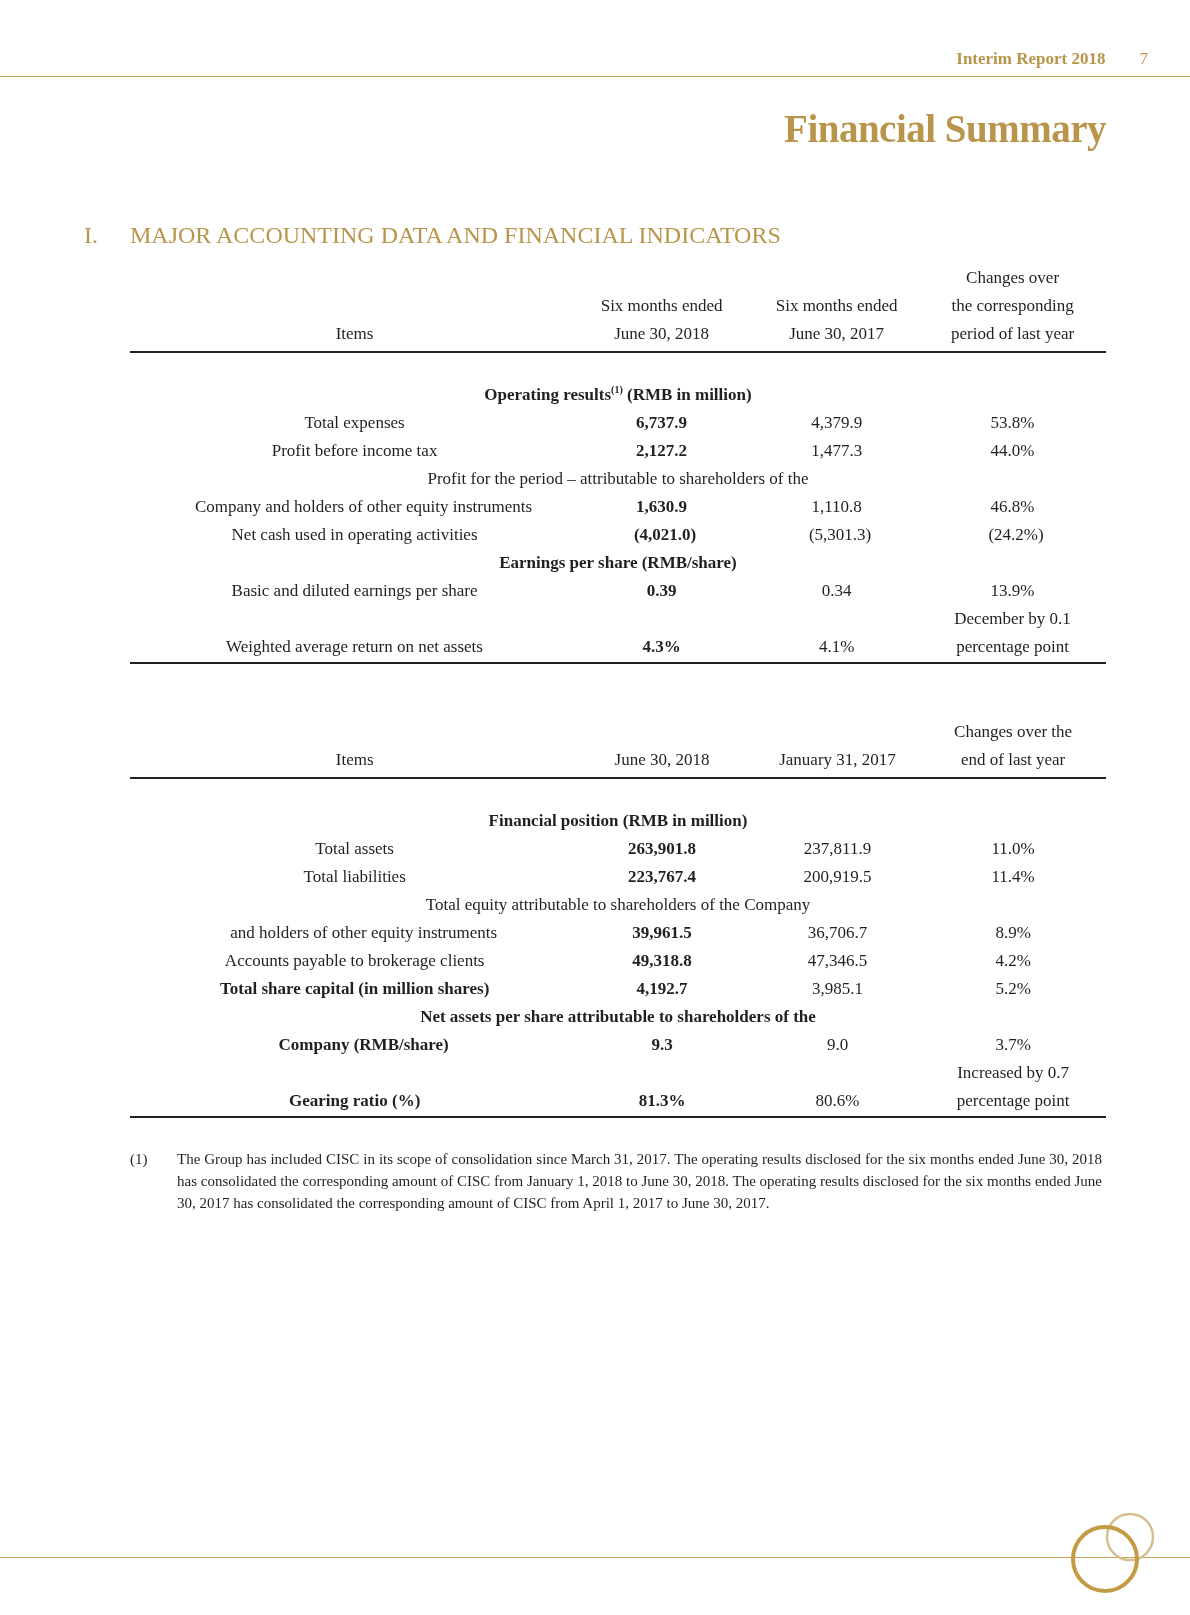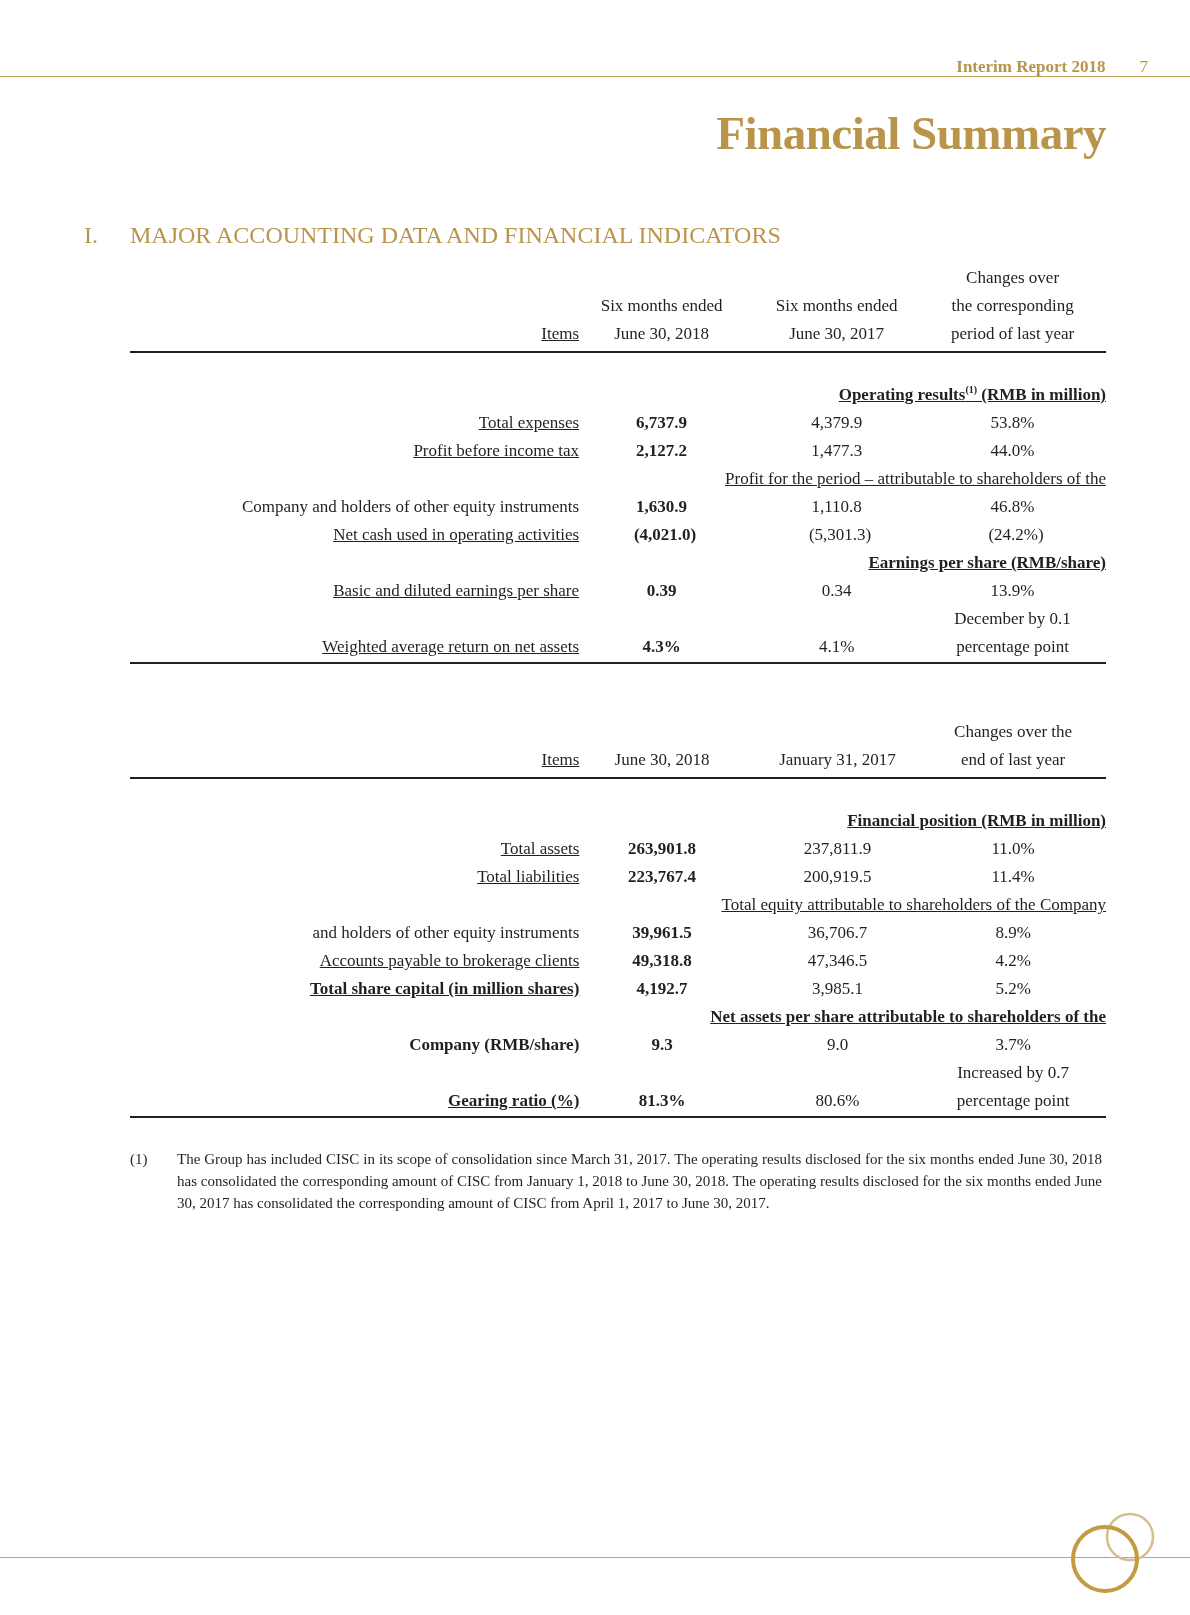--- a/index.html
+++ b/index.html
@@ -2,31 +2,31 @@
 <html><head>
 <meta charset="utf-8">
 <style>
   html, body { margin: 0; padding: 0; background: #ffffff; }
   body {
     width: 1190px; height: 1615px; position: relative; overflow: hidden;
     font-family: "Liberation Serif", "DejaVu Serif", serif;
     color: #231f20;
   }
   .header-rule { position: absolute; left: 0; top: 76px; width: 1190px; height: 0; border-top: 1.5px solid #c7a25a; }
-  .running-head { position: absolute; top: 57px; right: 42px; font-size: 17px; font-weight: bold; color: #b8954a; display: flex; gap: 34px; }
-  .page-title { position: absolute; top: 106px; right: 84px; font-size: 47px; font-weight: bold; color: #b8954a; letter-spacing: -0.5px; }
+  .running-head { position: absolute; top: 49px; right: 42px; font-size: 17px; font-weight: bold; color: #b8954a; display: flex; gap: 34px; }
+  .page-title { position: absolute; top: 106px; right: 84px; font-size: 39px; font-weight: bold; color: #b8954a; letter-spacing: -0.5px; }
   .section-heading { position: absolute; top: 222px; left: 84px; font-size: 24px; color: #b8954a; display: flex; }
   .section-heading .num { width: 46px; }
   table.fin {
     position: absolute; left: 130px; width: 976px; border-collapse: collapse;
     font-size: 17px; line-height: 28px;
   }
   table.fin td, table.fin th { padding: 0; vertical-align: bottom; }
   table.fin th { font-weight: normal; }
-  table.fin .c-label { text-align: right; width: 465px; text-decoration: underline; }
+  table.fin .c-label { text-align: center; width: 465px; }
   table.fin .c-num { text-align: center; width: 170px; padding-right: 10px; }
   table.fin .c-chg { text-align: center; width: 170px; padding-right: 10px; }
   table.fin thead tr.last th { border-bottom: 2px solid #231f20; padding-bottom: 3px; }
   table.fin tbody tr.spacer td { height: 28px; }
   table.fin tbody tr.end td { border-bottom: 2px solid #231f20; padding-bottom: 1px; }
   .bold { font-weight: bold; }
   .indent { padding-left: 18px; display: inline-block; }
   sup { font-size: 10px; vertical-align: 7px; line-height: 0; }
   .neg { margin-right: -7px; }
   #t1 { top: 264px; }

